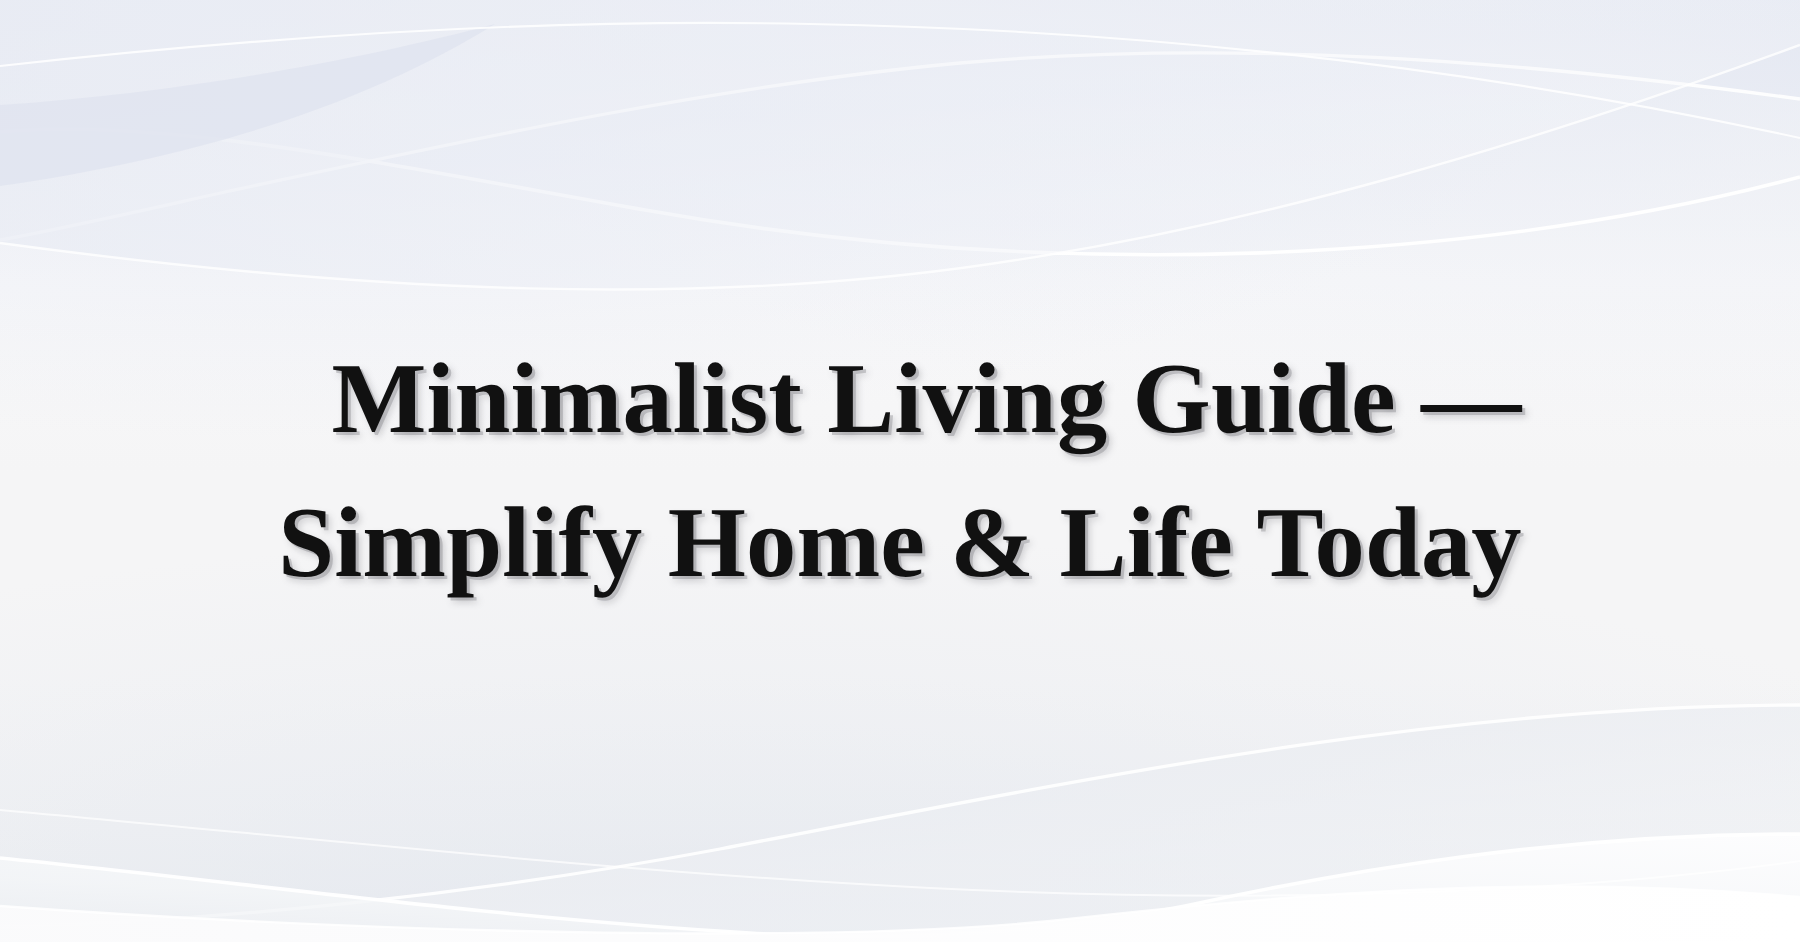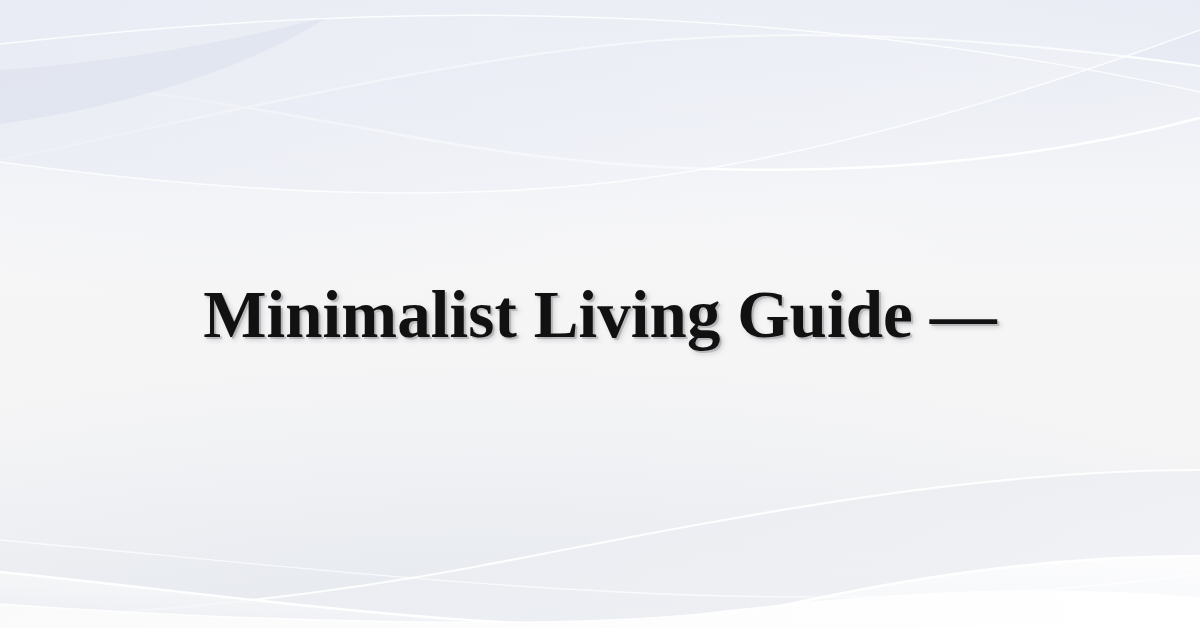--- a/index.html
+++ b/index.html
@@ -138,16 +138,17 @@
       <path d="M0,604 C280,624 560,628 700,614 C860,596 1020,582 1200,598" fill="none" stroke="#ffffff" stroke-width="1.6" stroke-opacity="0.85"></path>
 
       <path d="M0,540 C220,560 420,582 620,592 C840,603 1040,596 1200,574" fill="none" stroke="#ffffff" stroke-width="1.3" stroke-opacity="0.7"></path>
     </g>
   </svg>
 
   <div class="content">
     <h1 class="headline">
       <span>Minimalist Living Guide —</span>
       <br>
+      <span>Simplify Home &amp; Life Today</span>
     </h1>
   </div>
 
 </div>
 
 </body></html>

